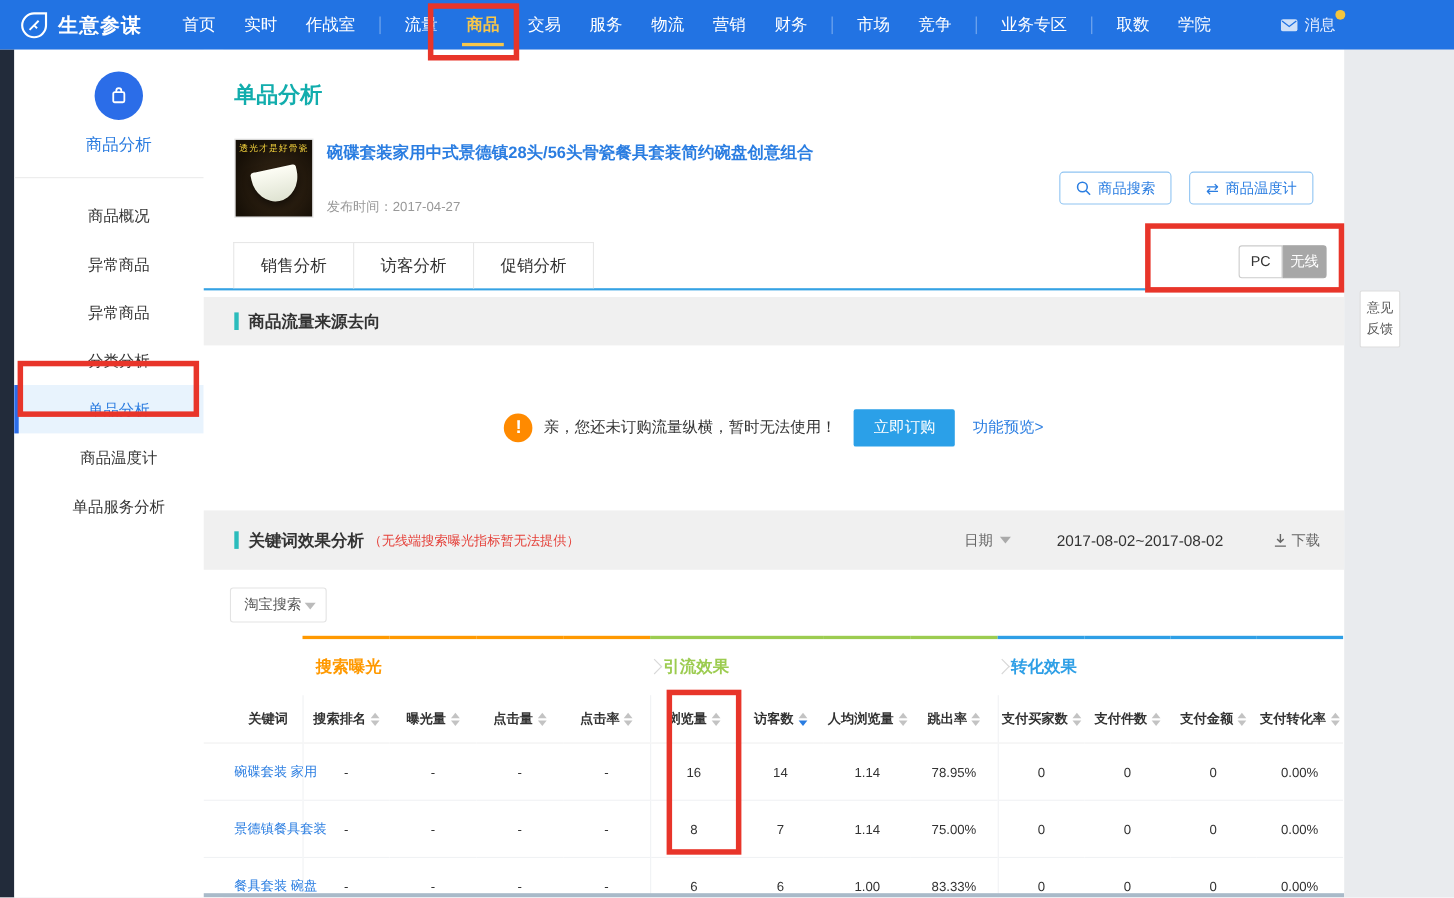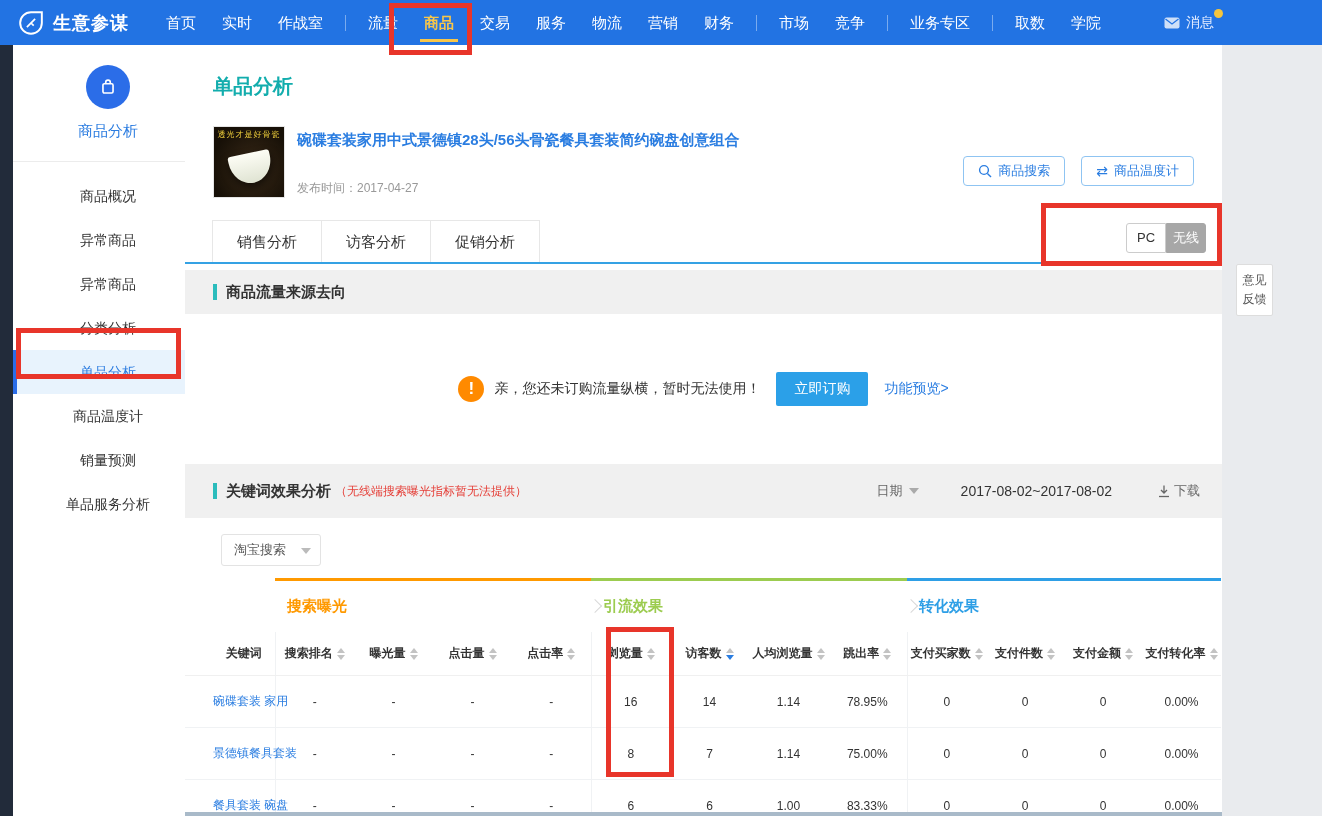--- a/index.html
+++ b/index.html
@@ -73,21 +73,21 @@
   .download svg { margin-right:4px; }
 
   
   .notice { height:150px; display:flex; align-items:center; justify-content:center; }
   .n-icon { width:26px; height:26px; border-radius:50%; background:#ff8a00; color:#fff; font-weight:bold; font-size:17px; line-height:26px; text-align:center; margin-right:10px; }
   .n-text { font-size:14px; color:#333; }
   .n-btn { margin-left:16px; background:#2ba0e8; color:#fff; font-size:14px; border:none; border-radius:2px; padding:8px 18px; cursor:pointer; }
   .n-link { margin-left:16px; color:#2a7de1; font-size:14px; cursor:pointer; }
 
   
-  .channel { position:relative; margin:16px 0 0 36px; width:100px; height:32px; border:1px solid #e3e3e3; border-radius:3px; cursor:pointer; background:#fff; }
+  .channel { position:relative; margin:16px 0 0 24px; width:88px; height:32px; border:1px solid #e3e3e3; border-radius:3px; cursor:pointer; background:#fff; }
   .channel .val { line-height:30px; padding-left:12px; font-size:13px; color:#555; }
   .channel .caret-down { position:absolute; right:9px; top:13px; border-top-color:#bbb; }
 
   
   table.kw { margin-top:12px; width:1036px; border-collapse:collapse; table-layout:fixed; font-size:12px; }
   .g { border-top:3px solid transparent; height:52px; text-align:left; padding-left:12px; font-size:15px; font-weight:bold; vertical-align:middle; position:relative; }
   .g0 { border-top-color:#ff9900; color:#ff9900; }
   .g1 { border-top-color:#9ccc50; color:#9ccc50; }
   .g2 { border-top-color:#2e9fe6; color:#2e9fe6; }
   .chev::before { content:""; position:absolute; left:-1px; top:50%; width:9px; height:9px; border-top:1px solid #d8d8d8; border-right:1px solid #d8d8d8; transform:translateY(-50%) rotate(45deg); }
@@ -169,21 +169,20 @@
       </div>
       <div class="side-module">商品分析</div>
     </div>
     <div class="side-menu">
       <div class="side-item">商品概况</div>
       <div class="side-item">异常商品</div>
       <div class="side-item">异常商品</div>
       <div class="side-item">分类分析</div>
       <div class="side-item active">单品分析</div>
       <div class="side-item">商品温度计</div>
-      <div class="side-item">销量预测</div>
       <div class="side-item">单品服务分析</div>
     </div>
   </div>
 
   <div class="card">
     <div class="page-title">单品分析</div>
 
     <div class="prod">
       <div class="prod-img">
         <span class="cap">透光才是好骨瓷</span>

